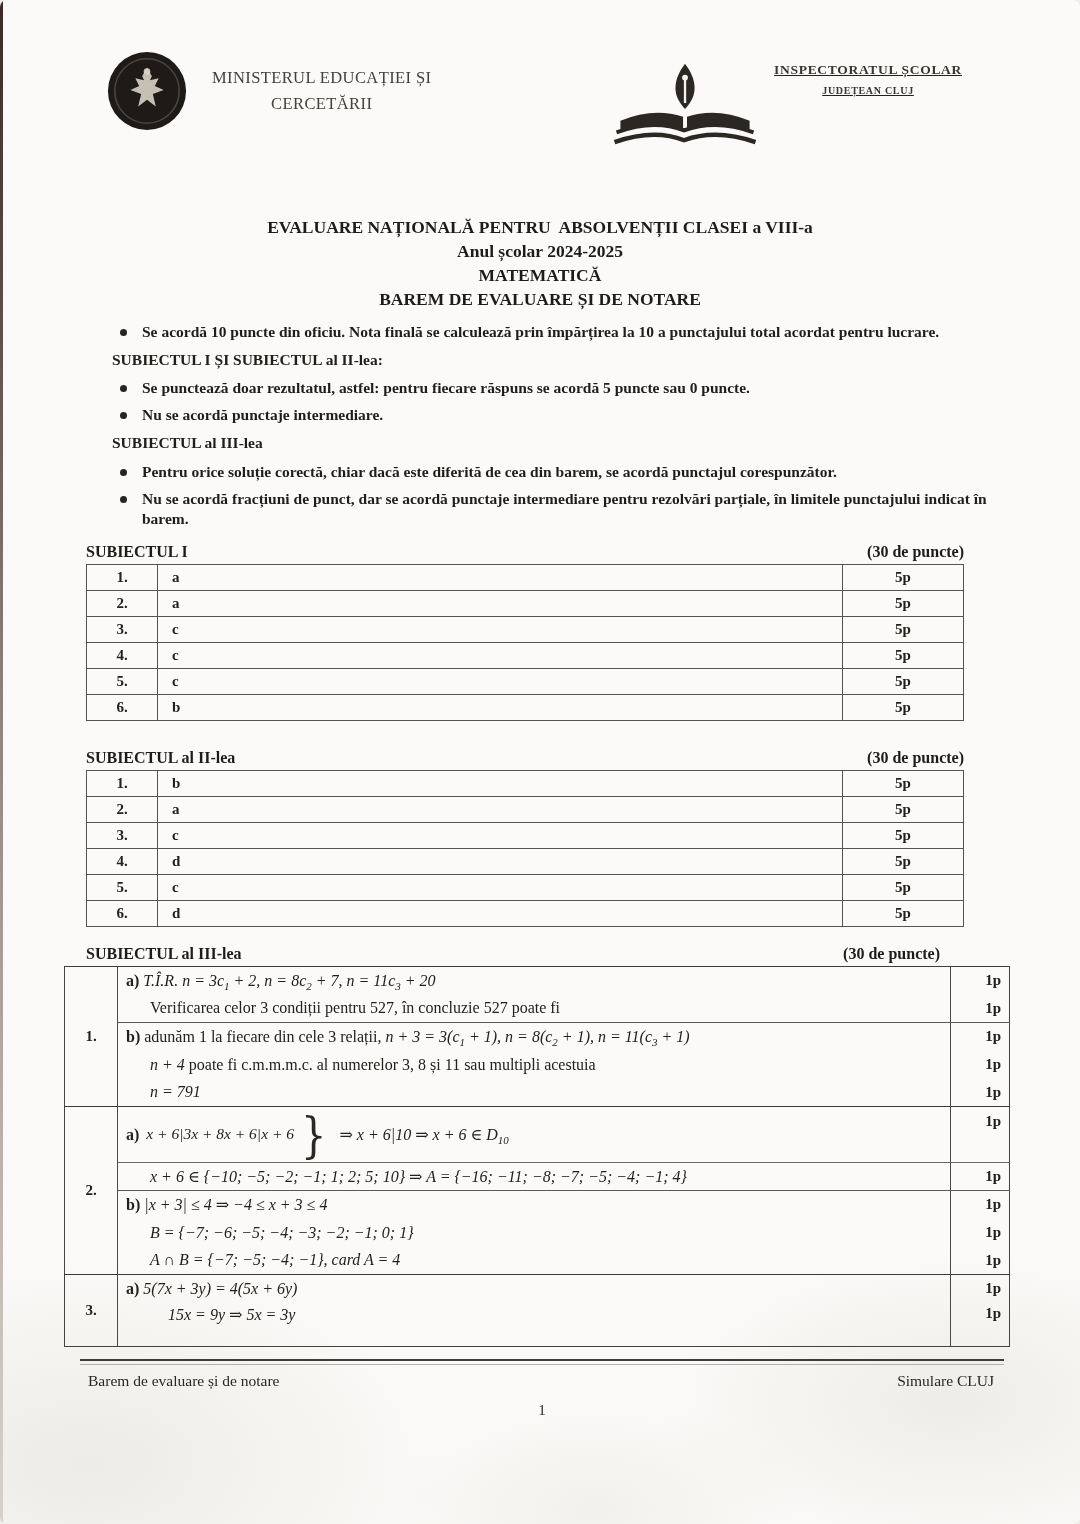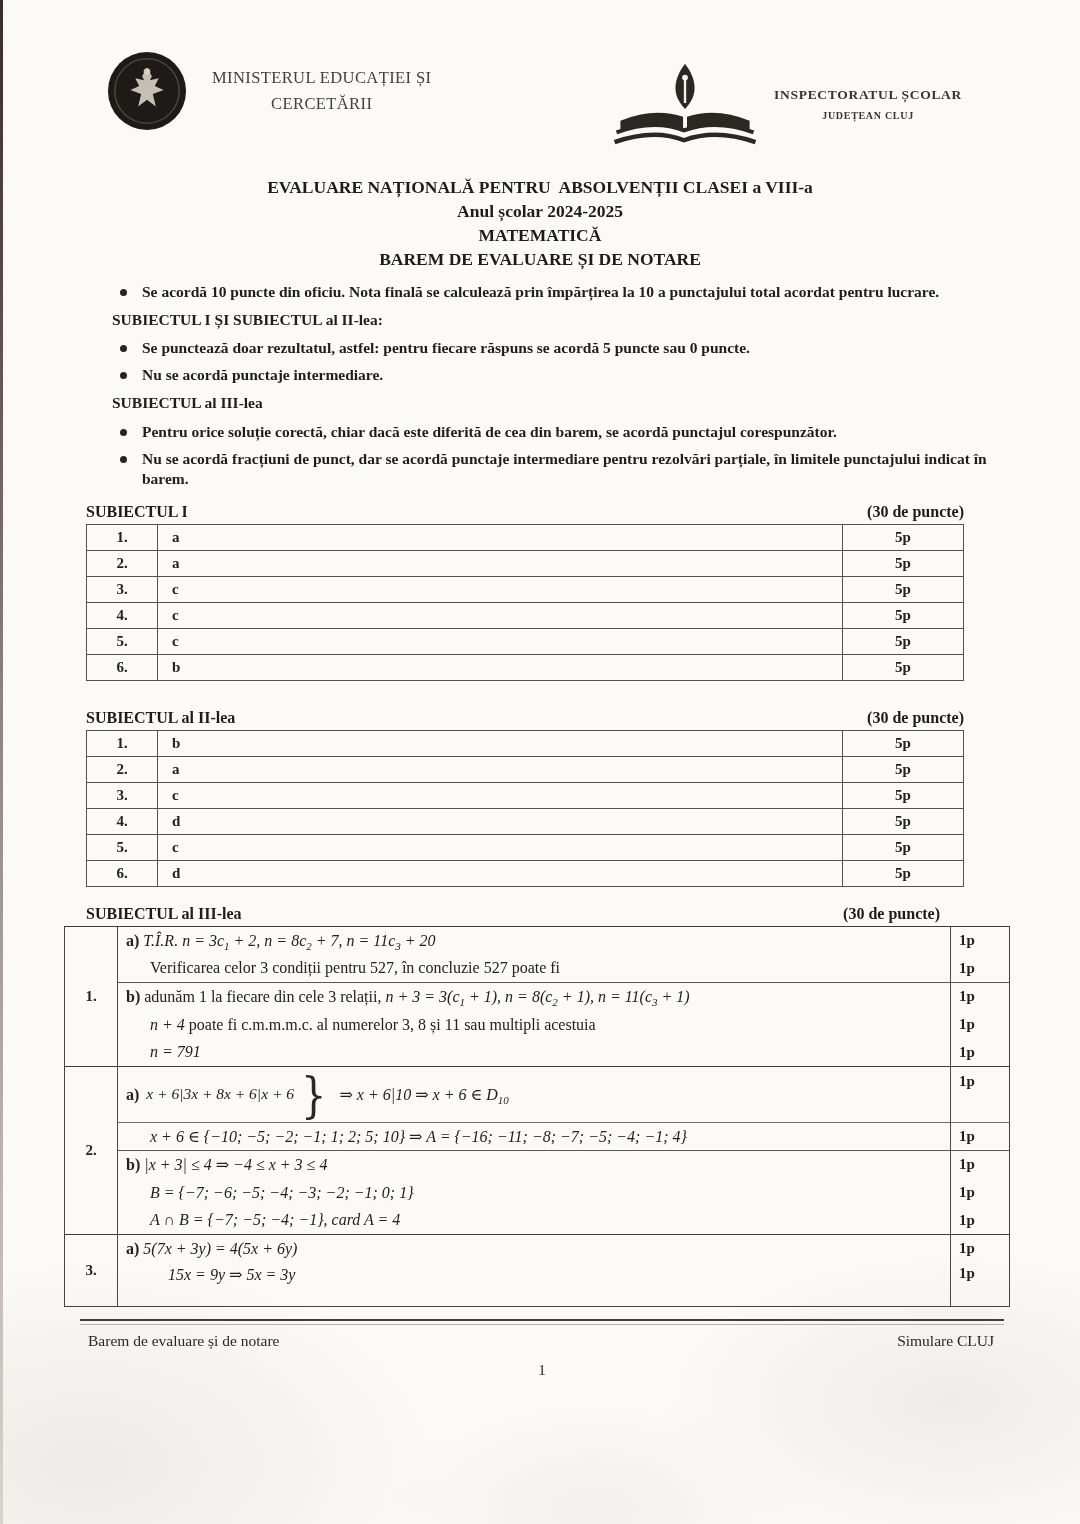--- a/index.html
+++ b/index.html
@@ -5,34 +5,35 @@
   html,body{margin:0;padding:0;background:#efedea;}
   .page{
     position:relative;width:1080px;height:1524px;overflow:hidden;
     background:
       radial-gradient(ellipse 420px 220px at 88% 92%, rgba(206,201,194,.28), transparent 70%),
       radial-gradient(ellipse 520px 300px at 8% 96%, rgba(206,201,194,.30), transparent 70%),
       radial-gradient(ellipse 300px 160px at 55% 99%, rgba(210,206,199,.22), transparent 70%),
       #fbfaf8;
     font-family:"Liberation Serif","DejaVu Serif",serif;
     color:#221f1c;
+    border-radius:7px;
   }
   .scan-edge{position:absolute;left:0;top:0;bottom:0;width:3px;
     background:linear-gradient(to bottom,#3c2b27 0%,#564a44 18%,#8a817a 45%,#b9b2ab 75%,#d8d3cd 100%);}
   
   .hdr{display:flex;justify-content:space-between;align-items:flex-start;padding:50px 118px 0 106px;}
   .hdr-left{display:flex;align-items:center;gap:24px;}
   .seal{width:82px;height:82px;flex:none;}
   .hdr-left-text{text-align:center;font-size:16.5px;line-height:1.55;color:#45403a;letter-spacing:.4px;}
-  .hdr-right{display:flex;align-items:center;gap:14px;margin-top:8px;}
+  .hdr-right{display:flex;align-items:flex-start;gap:14px;margin-top:8px;text-decoration:underline;}
   .insp-logo{width:148px;height:92px;flex:none;}
   .hdr-right-text{font-weight:bold;font-size:13.5px;line-height:1.8;color:#38342f;text-align:center;letter-spacing:.7px;}
   .hdr-right-text .l2{font-size:10px;}
   
-  .title-block{margin-top:26px;text-align:center;font-weight:bold;font-size:17.5px;line-height:1.37;color:#1e1b18;}
+  .title-block{margin-top:66px;text-align:center;font-weight:bold;font-size:17.5px;line-height:1.37;color:#1e1b18;}
   .title-line{white-space:pre-wrap;}
   
   .instructions{margin:10px 84px 0 112px;font-weight:bold;font-size:15.5px;line-height:1.3;color:#201d1a;}
   .bullet{display:flex;gap:15px;margin:7px 0 7px 8px;}
   .dot{width:7px;height:7px;border-radius:50%;background:#262320;margin-top:7px;flex:none;}
   .subhead{margin:8px 0;}
   
   .sec1{margin-top:14px;}
   .sec2{margin-top:28px;}
   .sec3{margin-top:18px;}
@@ -44,21 +45,21 @@
   table.ans td.ans-letter{padding-left:14px;}
   table.ans td.qpts{width:100px;text-align:center;}
   
   table.sol{margin-left:64px;width:946px;border-collapse:collapse;border:1.6px solid #474340;font-size:16px;color:#24211d;}
   table.sol td{padding:2px 8px;vertical-align:middle;}
   table.sol tr{height:28px;}
   table.sol tr.brace-row{height:56px;}
   table.sol tr.last-row{height:44px;}
   table.sol tr.last-row td{vertical-align:top;padding-top:2px;}
   td.numcol{width:36px;border-right:1.3px solid #4c4845;text-align:center;font-weight:bold;vertical-align:top;font-size:15px;padding-top:4px;}
-  td.pts{width:42px;border-left:1.3px solid #4c4845;text-align:left;font-weight:bold;font-size:15px;}
+  td.pts{width:42px;border-left:1.3px solid #4c4845;text-align:right;font-weight:bold;font-size:15px;}
   tr.brace-row td.pts{vertical-align:top;padding-top:6px;}
   tr.item-start td{border-top:1.6px solid #3f3c38;}
   tr.block-start td{border-top:1.1px solid #5d5853;}
   tr.block-start-light td{border-top:1px solid #6e6963;}
   td.content{padding-left:10px;}
   td.content.ind{padding-left:32px;}
   td.content.ind2{padding-left:50px;}
   .seg-t{font-style:normal;}
   .seg-b{font-weight:bold;}
   .seg-m{font-style:italic;}

